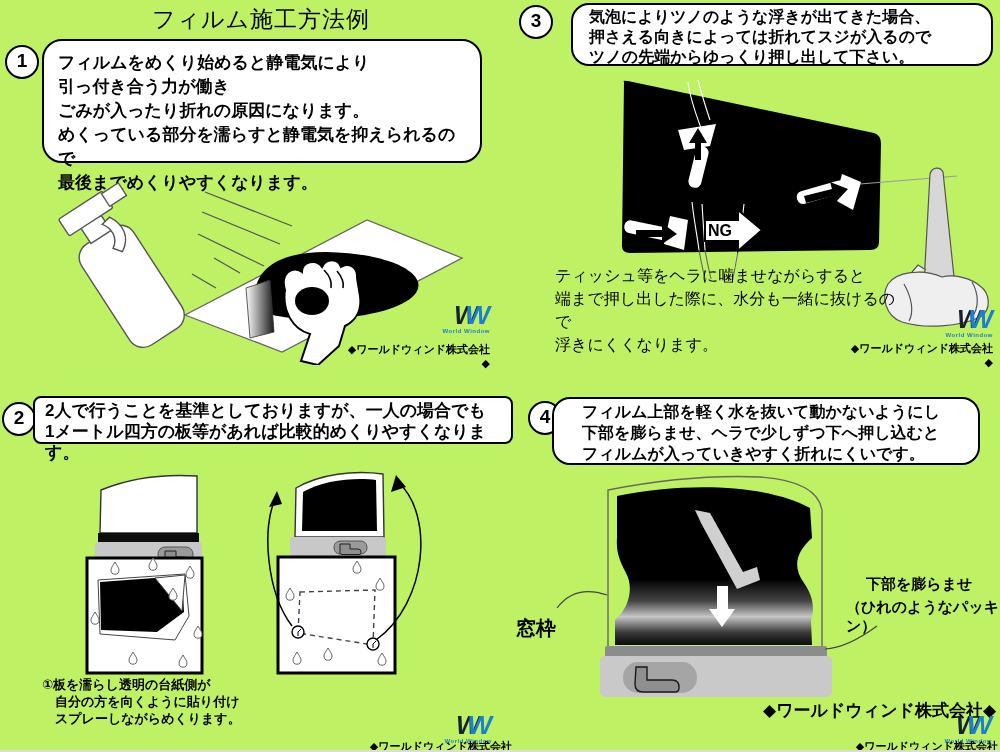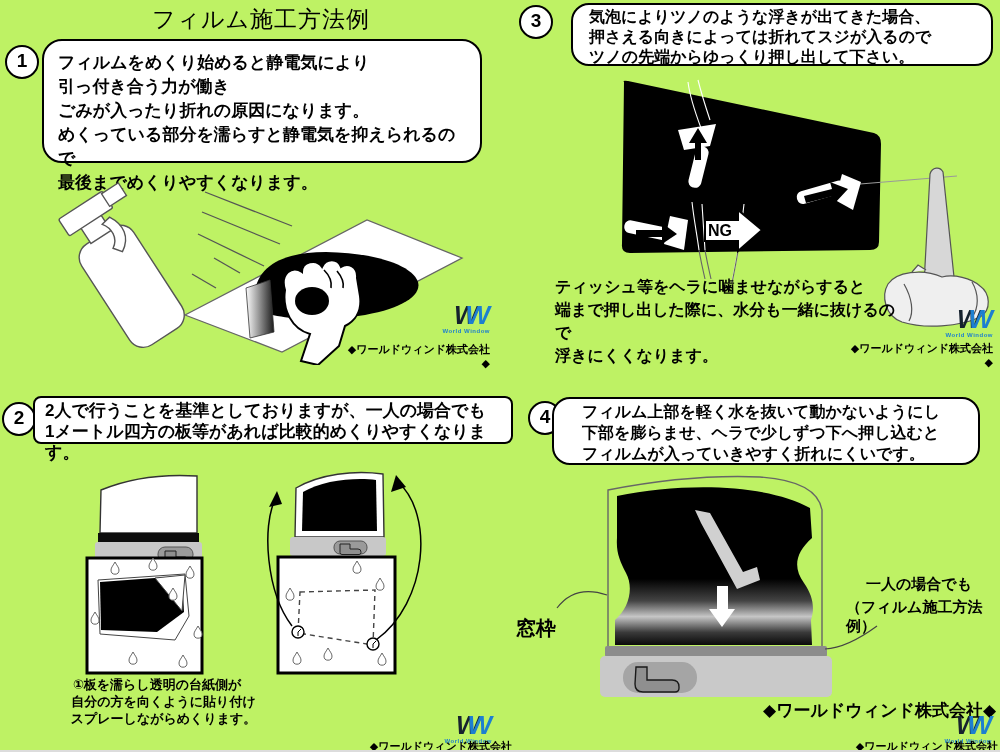--- a/index.html
+++ b/index.html
@@ -8,21 +8,21 @@
   .abs{position:absolute;}
   .ml{white-space:pre-line;}
   .title{font-size:23px;font-weight:500;letter-spacing:1px;}
   .stepnum{width:30px;height:30px;border:2px solid #000;border-radius:50%;
            font-size:19px;font-weight:bold;text-align:center;line-height:28px;background:#fff;}
   .bubble{border:2px solid #000;border-radius:20px;background:#fff;font-weight:bold;box-sizing:border-box;}
   .b1{font-size:17px;line-height:24px;padding:10px 12px 0 14px;}
   .b2{font-size:17px;line-height:21px;padding:2px 8px 0 10px;}
   .b3{font-size:16px;line-height:20px;padding:2px 8px 0 16px;}
   .b4{font-size:16px;line-height:21px;padding:2px 8px 0 28px;}
-  .note{font-size:16px;line-height:23px;font-weight:bold;margin-top:11px;}
+  .note{font-size:16px;line-height:23px;font-weight:normal;}
   .cap{font-size:13px;line-height:17px;font-weight:bold;}
   .lblbig{font-size:20px;font-weight:bold;}
   .lbl{font-size:15px;font-weight:bold;}
   .co-sm{font-size:11px;font-weight:bold;text-align:right;}
   .co-lg{font-size:17px;font-weight:bold;text-align:right;}
   .ww{text-align:right;line-height:0;}
   .ww .wrow{display:inline-block;line-height:22px;}
   .ww .w{font-weight:bold;font-style:italic;font-size:26px;letter-spacing:0;}
   .ww .w1{color:#16222e;}
   .ww .w2{color:#1d7fd0;margin-left:-13px;}
@@ -117,21 +117,21 @@
           <use href="#dropA" x="98" y="96"></use>
         <use href="#dropA" x="135" y="104"></use>
           <use href="#dropA" x="118" y="126"></use>
         <use href="#dropA" x="40" y="150"></use>
           <use href="#dropA" x="78" y="190"></use>
         <use href="#dropA" x="128" y="193"></use>
           <use href="#dropA" x="143" y="164"></use>
       </g>
     </g>
   </svg>
-  <div class="abs cap ml" style="left:42px;top:676px;width:230px;text-align:center;">①板を濡らし透明の台紙側が
+  <div class="abs cap ml" style="left:42px;top:676px;width:230px;">①板を濡らし透明の台紙側が
 　自分の方を向くように貼り付け
 　スプレーしながらめくります。</div>
 
   <svg class="abs" style="left:262px;top:462px;" width="245" height="215" viewBox="0 0 245 215">
     <defs>
       <path id="dropB" d="M0,-6 C1.5,-3 4,-0.5 4,2 A4,4.2 0 1 1 -4,2 C-4,-0.5 -1.5,-3 0,-6 Z"></path>
     </defs>
     <g>
       <path d="M 33,75 L 34,26 C 58,12 92,8 121,12 L 122,75 Z" fill="#fff" stroke="#333" stroke-width="1.4"></path>
       <path d="M 40,69 L 41,30 C 60,18 95,15 114,18 L 115,69 Z" fill="#000"></path>
@@ -261,22 +261,22 @@
       <path d="M 131,199 h11 v13 h25 q7,0 7,7 v1 q0,4 -4,4 h-32 q-8,0 -8,-8 Z" fill="#8f8f8f" stroke="#1a1a1a" stroke-width="1.4"></path>
     </g>
 
     <g stroke="#444" stroke-width="1.2" fill="none">
       <path d="M 52,140 Q 70,116 102,127"></path>
       <path d="M 320,181 Q 342,180 372,158"></path>
     </g>
   </svg>
 
   <div class="abs lblbig" style="left:516px;top:615px;">窓枠</div>
-  <div class="abs lbl" style="left:866px;top:575px;">一人の場合でも</div>
-  <div class="abs lbl" style="left:846px;top:598px;">（フィルム施工方法例）</div>
+  <div class="abs lbl" style="left:866px;top:575px;">下部を膨らませ</div>
+  <div class="abs lbl" style="left:846px;top:598px;">（ひれのようなパッキン）</div>
 
   <div class="abs co-lg" style="left:748px;top:699px;width:248px;">◆ワールドウィンド株式会社◆</div>
   <div class="abs ww" style="left:846px;top:714px;width:146px;">
     <span class="wrow"><span class="w w1">W</span><span class="w w2">W</span>
     <span class="wcap">World Window</span></span>
   </div>
   <div class="abs co-sm" style="left:848px;top:739px;width:150px;">◆ワールドウィンド株式会社◆</div>
 
   <div class="botline"></div>
 </div>

